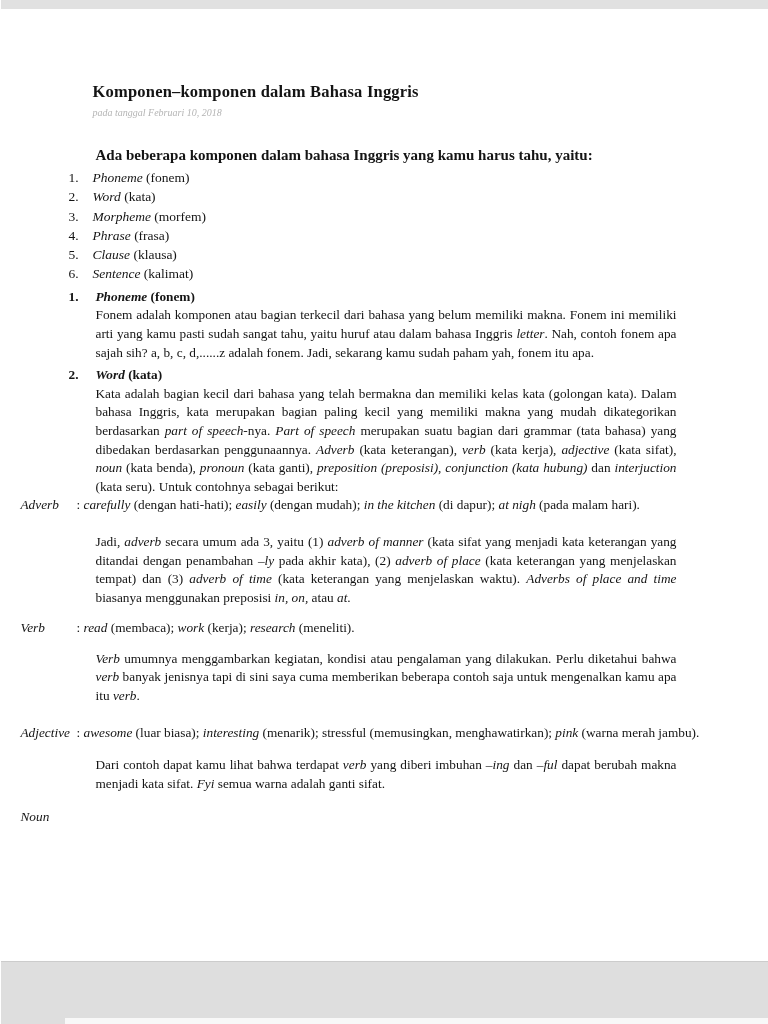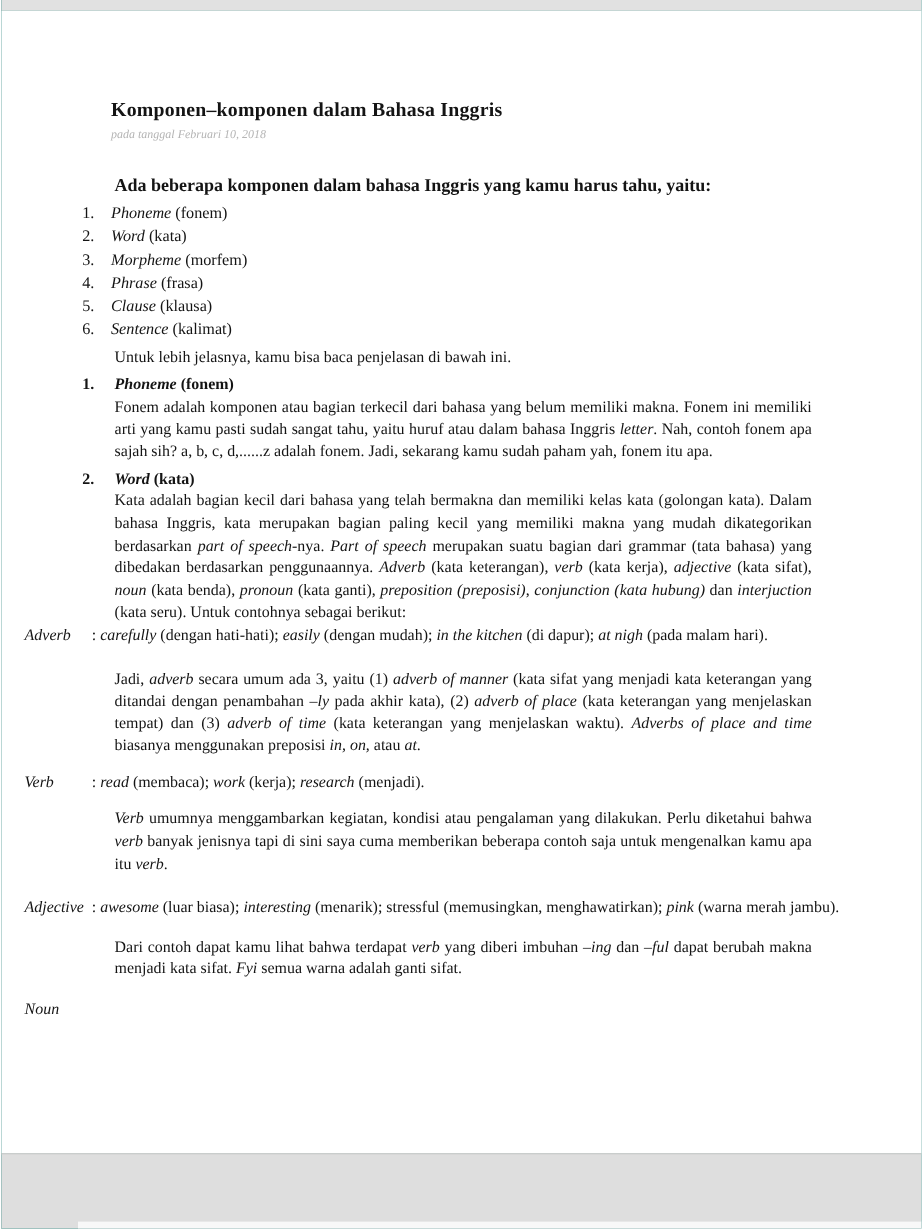--- a/index.html
+++ b/index.html
@@ -1,19 +1,19 @@
 <!DOCTYPE html>
 <html><head>
 <meta charset="utf-8">
 <style>
   * { margin:0; padding:0; box-sizing:border-box; }
   html,body { background:#ffffff; }
   body { font-family:"Liberation Serif","DejaVu Serif",serif; color:#141414; }
 
-  .viewport { position:relative; width:767px; height:1024px; background:#0f766e; overflow:hidden; margin:0 auto; }
+  .viewport { position:relative; width:767px; height:1024px; background:#e5e5e5; overflow:hidden; margin:0 auto; }
 
   .strip-top { position:absolute; top:0; left:0; right:0; height:9px; background:#e1e1e1; }
   .strip-bottom { position:absolute; bottom:0; left:0; right:0; height:63px; background:#dedede; border-top:1px solid #cccccc; }
   .next-page { position:absolute; bottom:0; left:64px; right:0; height:6px; background:#f8f8f8; }
 
   .page { position:absolute; top:9px; left:0; width:768px; height:952px; background:#ffffff; overflow:hidden; padding-top:72px; font-size:13.3px; line-height:18.6px; }
 
   .title { font-size:16.5px; line-height:21px; font-weight:bold; margin-left:92px; letter-spacing:0.2px; }
   .date  { font-size:10px; line-height:15px; font-style:italic; color:#b4b4b4; margin-left:92px; margin-top:3px; }
 
@@ -78,21 +78,20 @@
       <li class="comp-item">
         <span class="num">5.</span>
         <span><span class="s-i">Clause</span><span> (klausa)</span></span>
       </li>
       <li class="comp-item">
         <span class="num">6.</span>
         <span><span class="s-i">Sentence</span><span> (kalimat)</span></span>
       </li>
     </ol>
 
-    <p class="lead-in">Untuk lebih jelasnya, kamu bisa baca penjelasan di bawah ini.</p>
 
     <div class="section">
       <div class="sec-head">
         <span class="num">1.</span>
         <span><span class="s-bi">Phoneme</span><span class="s-b"> (fonem)</span></span>
       </div>
       <p class="para"><span>Fonem adalah komponen atau bagian terkecil dari bahasa yang belum memiliki makna. Fonem ini memiliki arti yang kamu pasti sudah sangat tahu, yaitu huruf atau dalam bahasa Inggris </span><span class="s-i">letter</span><span>. Nah, contoh fonem apa sajah sih? a, b, c, d,......z adalah fonem. Jadi, sekarang kamu sudah paham yah, fonem itu apa.</span></p>
     </div>
 
     <div class="section">
@@ -104,21 +103,21 @@
     </div>
 
     <div class="term-block mt0">
       <span class="term-label">Adverb</span>
       <p class="term-entry"><span>: </span><span class="s-i">carefully</span><span> (dengan hati-hati); </span><span class="s-i">easily</span><span> (dengan mudah); </span><span class="s-i">in the kitchen</span><span> (di dapur); </span><span class="s-i">at nigh</span><span> (pada malam hari).</span></p>
       <p class="para mt18"><span>Jadi, </span><span class="s-i">adverb</span><span> secara umum ada 3, yaitu (1) </span><span class="s-i">adverb of manner</span><span> (kata sifat yang menjadi kata keterangan yang ditandai dengan penambahan –</span><span class="s-i">ly</span><span> pada akhir kata), (2) </span><span class="s-i">adverb of place</span><span> (kata keterangan yang menjelaskan tempat) dan (3) </span><span class="s-i">adverb of time</span><span> (kata keterangan yang menjelaskan waktu). </span><span class="s-i">Adverbs of place and time</span><span> biasanya menggunakan preposisi </span><span class="s-i">in, on,</span><span> atau </span><span class="s-i">at</span><span>.</span></p>
     </div>
 
     <div class="term-block mt12">
       <span class="term-label">Verb</span>
-      <p class="term-entry"><span>: </span><span class="s-i">read</span><span> (membaca); </span><span class="s-i">work</span><span> (kerja); </span><span class="s-i">research</span><span> (menjadi).</span></p>
+      <p class="term-entry"><span>: </span><span class="s-i">read</span><span> (membaca); </span><span class="s-i">work</span><span> (kerja); </span><span class="s-i">research</span><span> (meneliti).</span></p>
       <p class="para mt12"><span class="s-i">Verb</span><span> umumnya menggambarkan kegiatan, kondisi atau pengalaman yang dilakukan. Perlu diketahui bahwa </span><span class="s-i">verb</span><span> banyak jenisnya tapi di sini saya cuma memberikan beberapa contoh saja untuk mengenalkan kamu apa itu </span><span class="s-i">verb</span><span>.</span></p>
     </div>
 
     <div class="term-block mt18">
       <span class="term-label">Adjective</span>
       <p class="term-entry"><span>: </span><span class="s-i">awesome</span><span> (luar biasa); </span><span class="s-i">interesting</span><span> (menarik); stressful (memusingkan, menghawatirkan); </span><span class="s-i">pink</span><span> (warna merah jambu).</span></p>
       <p class="para mt14"><span>Dari contoh dapat kamu lihat bahwa terdapat </span><span class="s-i">verb</span><span> yang diberi imbuhan –</span><span class="s-i">ing</span><span> dan –</span><span class="s-i">ful</span><span> dapat berubah makna menjadi kata sifat. </span><span class="s-i">Fyi</span><span> semua warna adalah ganti sifat.</span></p>
     </div>
 
     <div class="term-block mt15">

